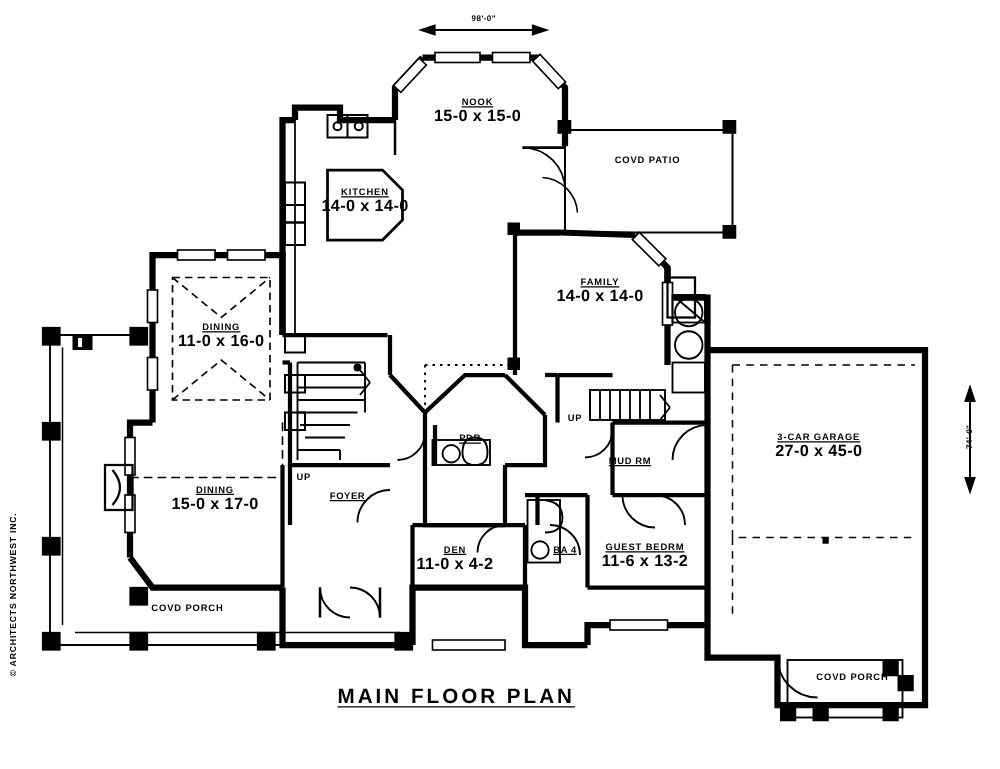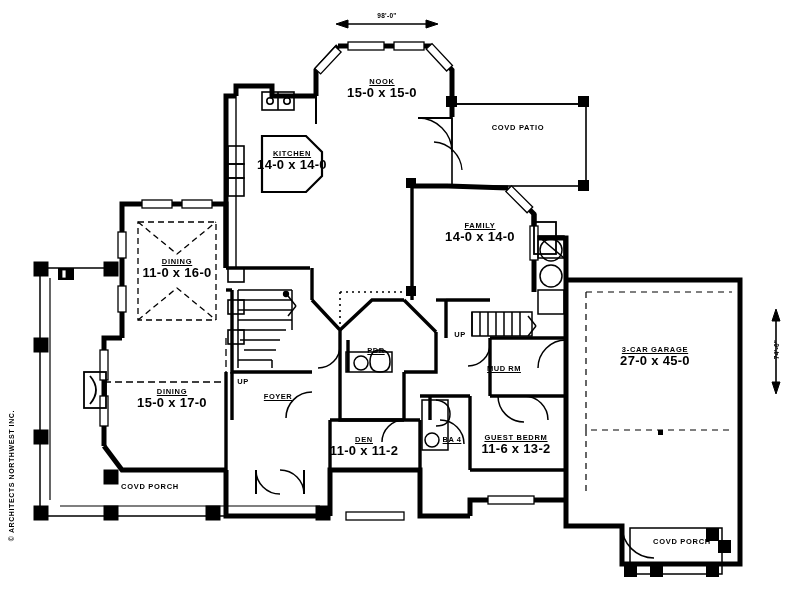--- a/index.html
+++ b/index.html
@@ -442,21 +442,21 @@
     <span class="dim">15-0 x 17-0</span>
   </div>
 
   <div class="lbl" style="left:655px;top:346px;">
     <span class="rm">3-CAR GARAGE</span>
     <span class="dim">27-0 x 45-0</span>
   </div>
 
   <div class="lbl" style="left:364px;top:436px;">
     <span class="rm">DEN</span>
-    <span class="dim">11-0 x 11-2</span>
+    <span class="dim">11-0 x 4-2</span>
   </div>
 
   <div class="lbl" style="left:516px;top:434px;">
     <span class="rm">GUEST BEDRM</span>
     <span class="dim">11-6 x 13-2</span>
   </div>
 
   <div class="lbl two-line nounderline" style="left:150px;top:483px;">
     <span class="rm">COVD PORCH</span>
   </div>
@@ -468,15 +468,16 @@
   <div class="tag u" style="left:278px;top:392px;">FOYER</div>
   <div class="tag u" style="left:376px;top:346px;">PDR</div>
   <div class="tag u" style="left:452px;top:435px;">BA 4</div>
   <div class="tag u" style="left:504px;top:364px;">MUD RM</div>
   <div class="tag" style="left:243px;top:377px;">UP</div>
   <div class="tag" style="left:460px;top:330px;">UP</div>
 
   <div class="dimtext" style="left:387px;top:12px;">98'-0"</div>
   <div class="dimtext vert" style="left:776px;top:346px;">74'-0"</div>
 
+  <div id="plan-title">MAIN FLOOR PLAN</div>
   <div id="copyright">© ARCHITECTS NORTHWEST INC.</div>
 
 </div>
 
 </body></html>

